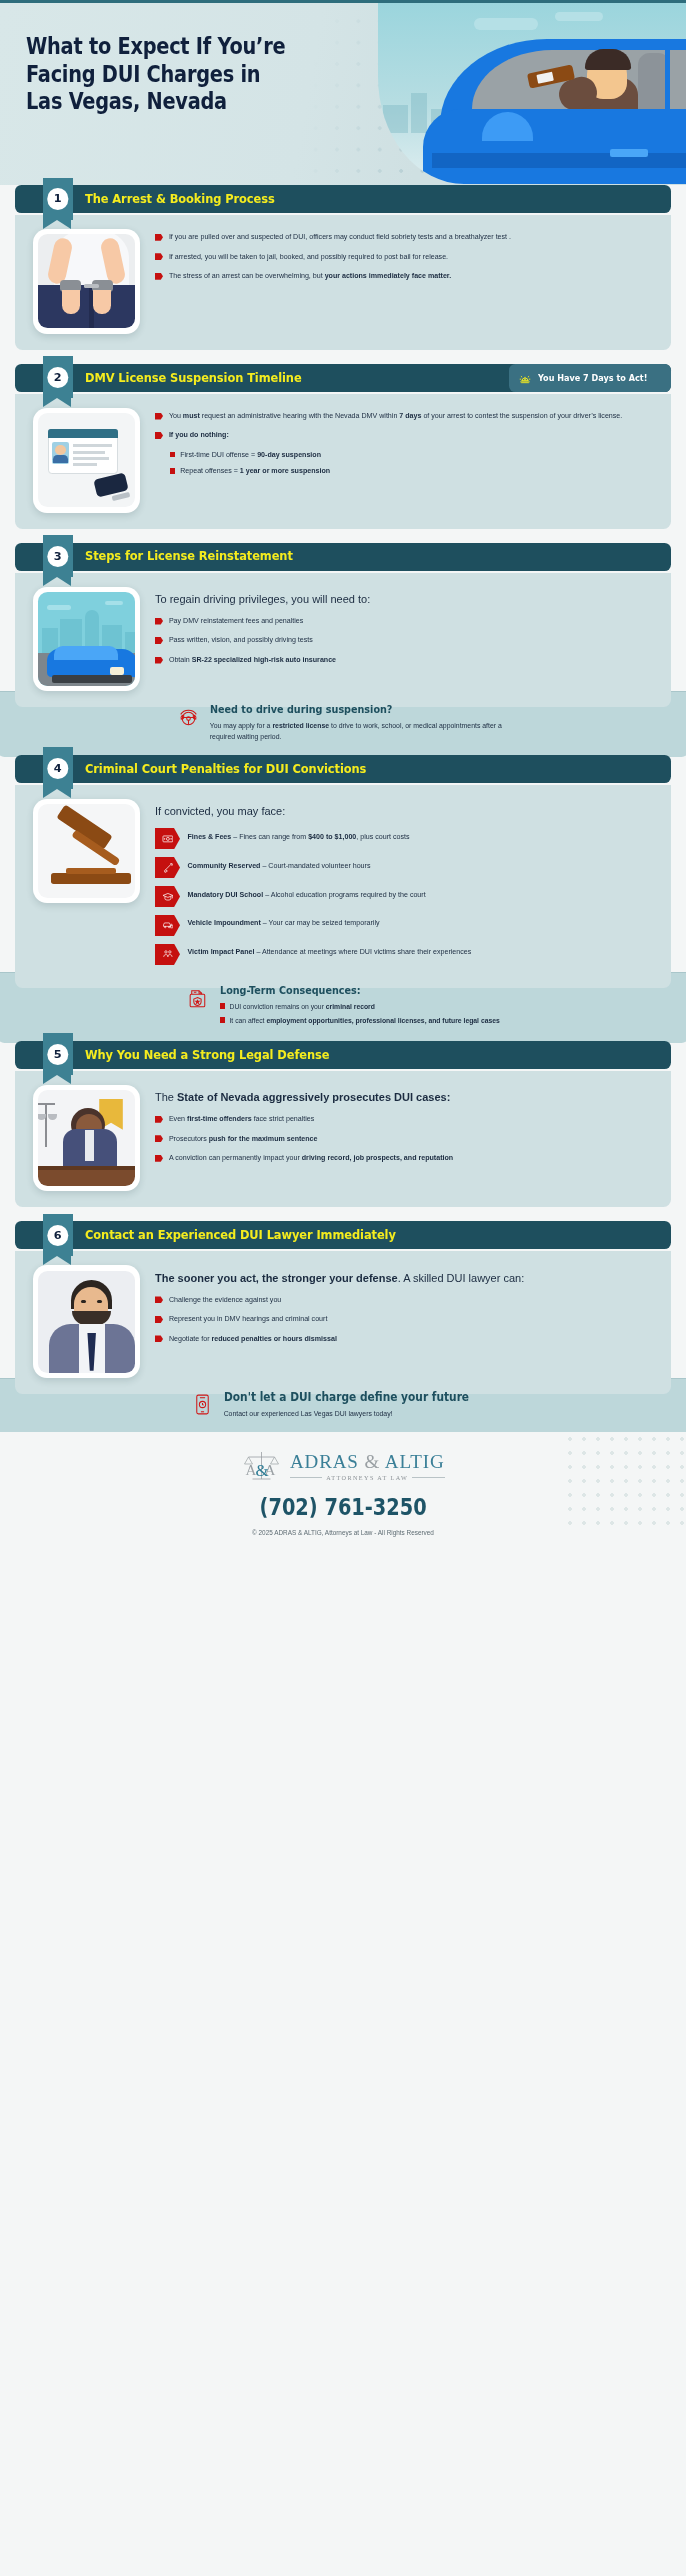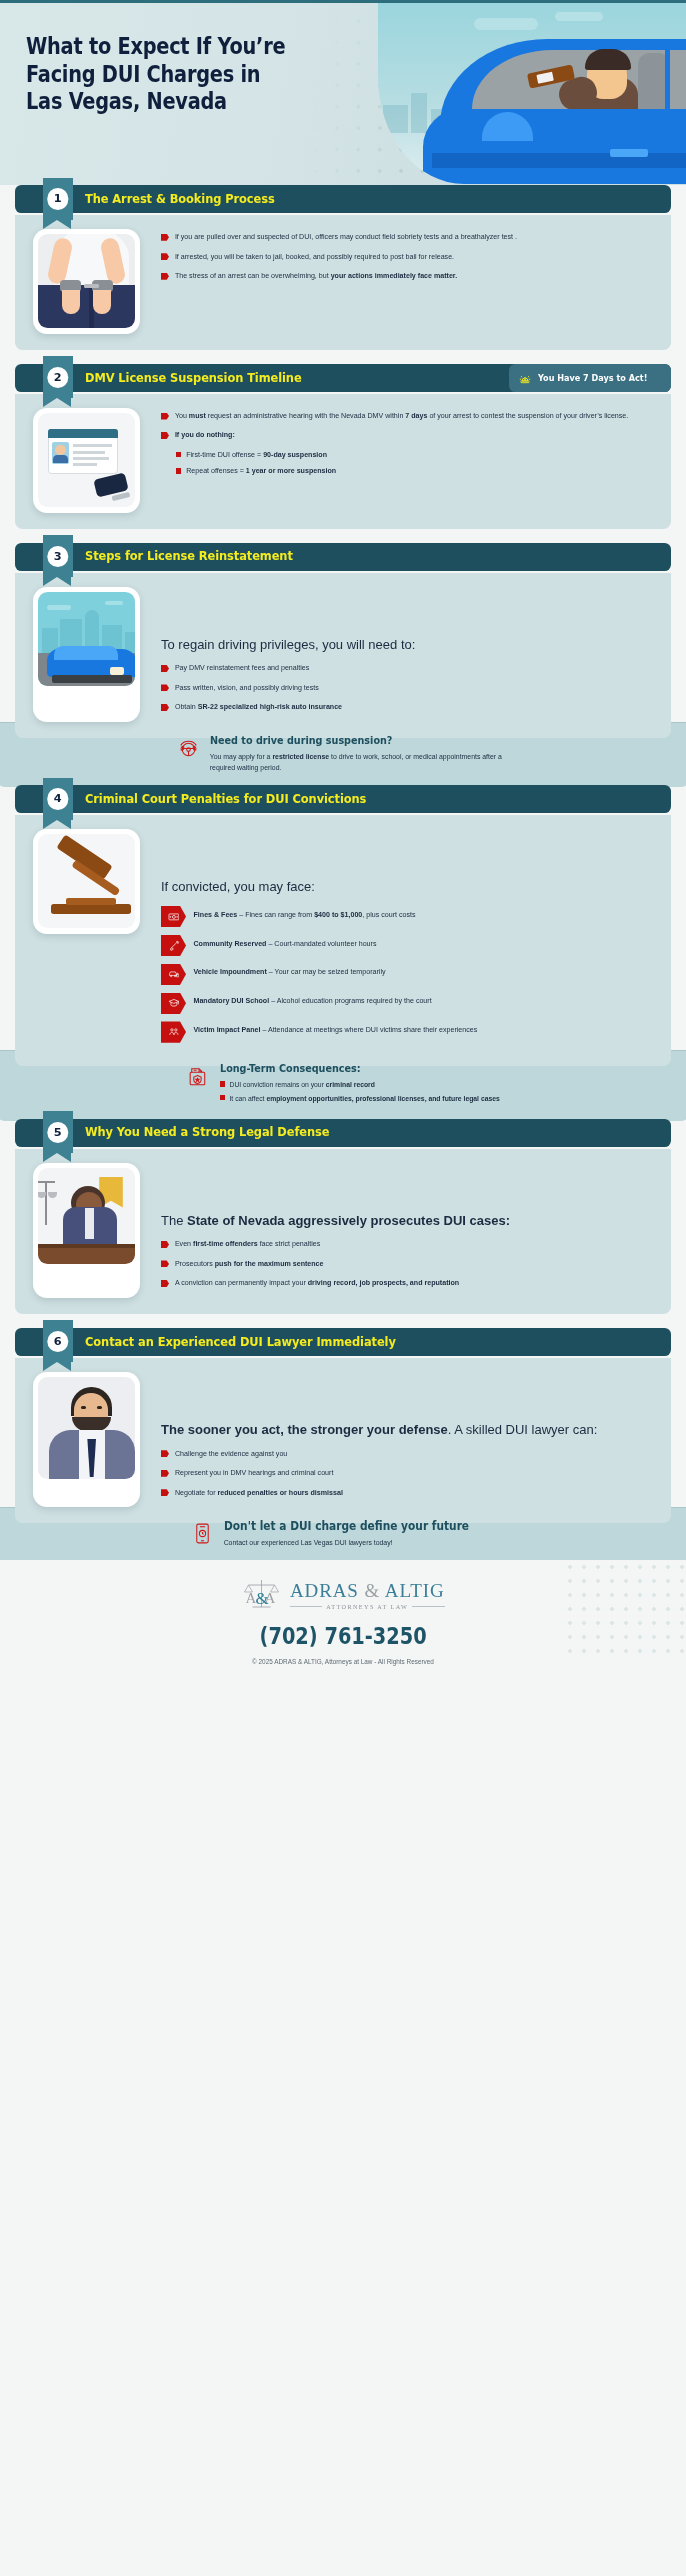--- a/index.html
+++ b/index.html
@@ -142,38 +142,38 @@
   }
   .sec-note-text {
     font-family:"DejaVu Sans", sans-serif; font-weight:bold; font-size:9px;
     color:#ffffff; transform:scaleX(.9); transform-origin:left center;
     white-space:nowrap;
   }
   .sec-body {
     background:#cfe0e2;
     border-radius:0 0 7.5px 7.5px;
     padding:14px 18px 16px 18px;
-    display:flex; gap:21px;
+    display:flex; gap:15px;
     position:relative;
   }
 
   
   .thumb {
     flex:0 0 auto;
     background:#fff;
     border-radius:14px;
     padding:5.4px;
     box-shadow:0 2.7px 7.5px rgba(20,50,60,.14);
     overflow:hidden;
   }
   .thumb-inner { border-radius:9.6px; overflow:hidden; position:relative; }
 
   
   .bullets { flex:1; padding-top:3.2px; }
-  .intro-line { font-size:13px; line-height:1.7; margin-bottom:7.5px; color:#1b2b40;margin-top:44px; }
+  .intro-line { font-size:11px; line-height:1.7; margin-bottom:7.5px; color:#1b2b40; }
   .bullet {
     display:flex; gap:5.9px; margin-bottom:8px; align-items:flex-start;
   }
   .flag {
     flex:0 0 auto; margin-top:1.6px;
     width:8px; height:7px; background:#c5100f;
     clip-path:polygon(0 0, 72% 0, 100% 50%, 72% 100%, 0 100%);
   }
   .sq { flex:0 0 auto; margin-top:2.1px; width:5.4px; height:5.4px; background:#c5100f; }
   .btxt { font-size:7.1px; line-height:1.62; color:#1b2b40; }
@@ -480,41 +480,41 @@
               <line x1="20" y1="3" x2="7" y2="16"></line>
                 <path d="M7 16l-2 2 1 3 3-1 2-2z"></path>
               <path d="M17 3l4 1-1 4"></path>
             </svg>
           </div>
           <div class="pen-txt"><b>Community Reserved</b> – Court-mandated volunteer hours</div>
         </div>
 
         <div class="pen-row">
           <div class="pen-ico">
+            <svg viewBox="0 0 24 24" fill="none" stroke="#fff" stroke-width="1.5">
+              <path d="M2 9l10-4 10 4-10 4z"></path>
+                <path d="M6 11v5c0 1.5 3 2.5 6 2.5s6-1 6-2.5v-5"></path>
+              <line x1="21" y1="9.5" x2="21" y2="15"></line>
+            </svg>
+          </div>
+          <div class="pen-txt"><b>Mandatory DUI School</b> – Alcohol education programs required by the court</div>
+        </div>
+
+        <div class="pen-row">
+          <div class="pen-ico">
             <svg viewBox="0 0 24 24" fill="none" stroke="#fff" stroke-width="1.4">
               <path d="M3 15v-3l2-4h10l2 4v3"></path>
                 <path d="M3 15h16"></path>
               <circle cx="6.5" cy="16.5" r="1.4"></circle>
                 <circle cx="14.5" cy="16.5" r="1.4"></circle>
               <rect x="17" y="13" width="5" height="5" rx="1"></rect>
                 <path d="M18.5 13v-1.5a1 1 0 0 1 2 0V13"></path>
             </svg>
           </div>
           <div class="pen-txt"><b>Vehicle Impoundment</b> – Your car may be seized temporarily</div>
-        </div>
-
-        <div class="pen-row">
-          <div class="pen-ico">
-            <svg viewBox="0 0 24 24" fill="none" stroke="#fff" stroke-width="1.5">
-              <path d="M2 9l10-4 10 4-10 4z"></path>
-                <path d="M6 11v5c0 1.5 3 2.5 6 2.5s6-1 6-2.5v-5"></path>
-              <line x1="21" y1="9.5" x2="21" y2="15"></line>
-            </svg>
-          </div>
-          <div class="pen-txt"><b>Mandatory DUI School</b> – Alcohol education programs required by the court</div>
         </div>
 
         <div class="pen-row">
           <div class="pen-ico">
             <svg viewBox="0 0 24 24" fill="none" stroke="#fff" stroke-width="1.4">
               <circle cx="8" cy="8" r="2.4"></circle>
                 <circle cx="16" cy="8" r="2.4"></circle>
               <path d="M3.5 18c0-2.8 2-4.6 4.5-4.6s4.5 1.8 4.5 4.6"></path>
               <path d="M11.5 18c0-2.8 2-4.6 4.5-4.6s4.5 1.8 4.5 4.6"></path>
             </svg>

